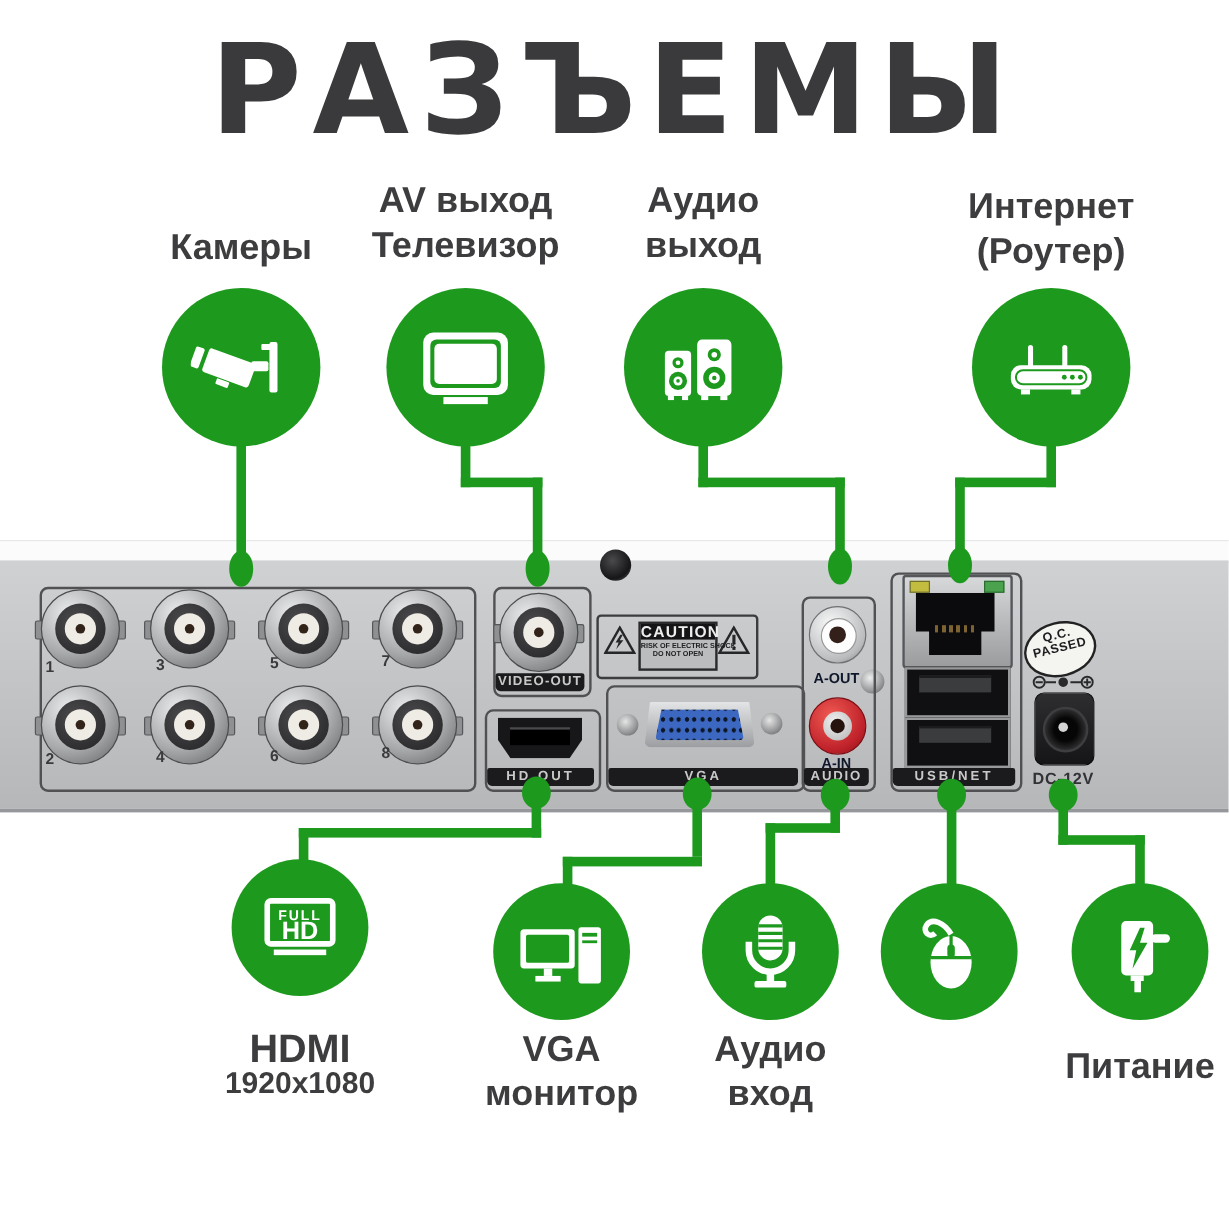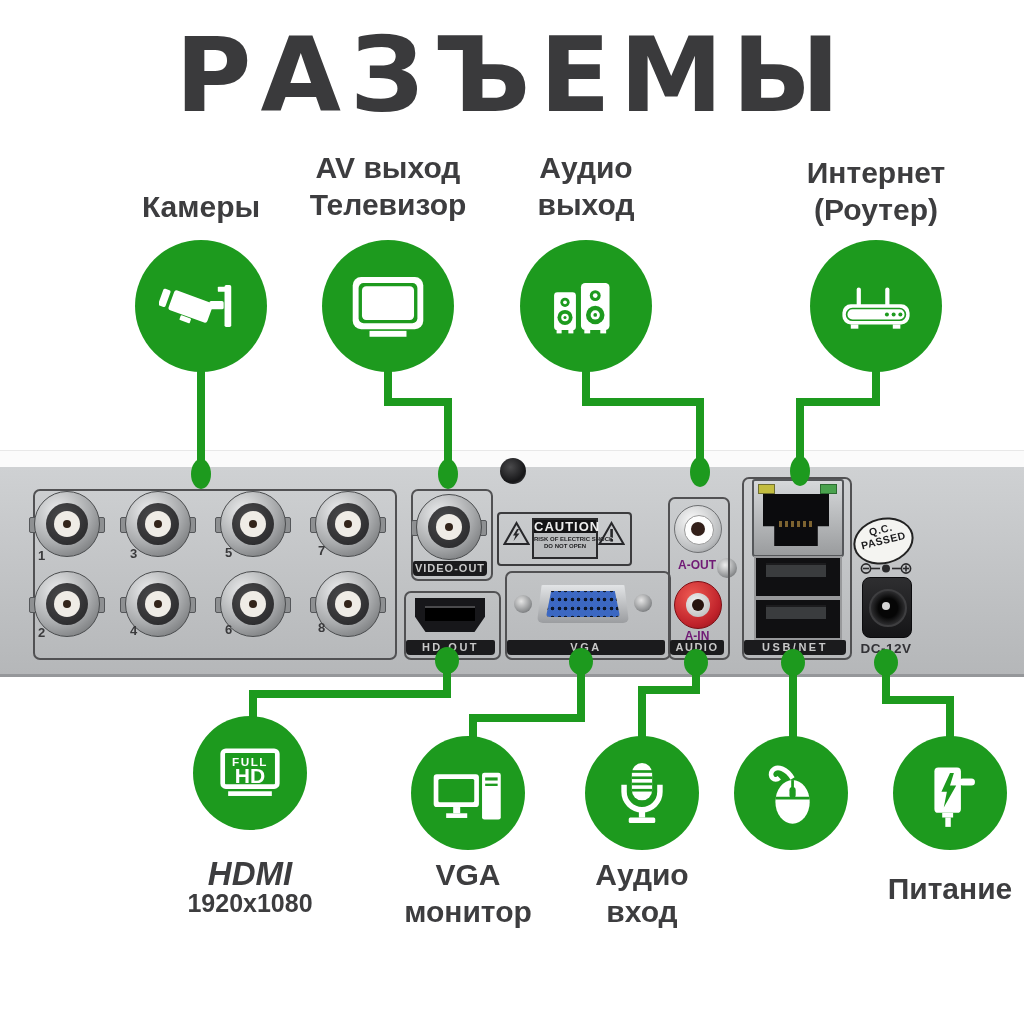--- a/index.html
+++ b/index.html
@@ -8,40 +8,40 @@
   .abs{position:absolute;}
 
   
   .title{left:0;top:14px;width:1024px;text-align:center;
          font-family:"DejaVu Sans","Liberation Sans",sans-serif;
          font-size:104px;font-weight:bold;letter-spacing:9px;color:#3a3a3c;}
 
   
   .co-label{font-size:30px;font-weight:bold;color:#3d3d3f;text-align:center;
             white-space:pre-line;line-height:37px;}
-  .co-label.big{font-size:33px;line-height:36px;font-style:italic;}
+  .co-label.big{font-size:33px;line-height:36px;}
   .co-label.sub{font-size:25px;line-height:28px;}
 
   
   .gline{background:#1d9a1e;z-index:3;}
   .gdot{background:#1d9a1e;border-radius:50%;z-index:4;}
   .co-circle{border-radius:50%;background:#1d9a1e;z-index:4;}
   .co-circle svg{position:absolute;}
 
   
   .panel-band{left:0;top:450px;width:1024px;height:17px;background:#fbfbfb;
               border-top:1px solid #e8e8e8;border-bottom:1px solid #d9d9d9;z-index:1;}
   .panel-face{left:0;top:467px;width:1024px;height:207px;
               background:linear-gradient(#cfd1d3,#b5b7b9);
               border-bottom:3px solid #95979a;z-index:1;}
   .pbox{border:2px solid #515153;border-radius:7px;z-index:2;}
   .pbar{background:#1b1b1d;color:#c9c9c9;font-size:11px;font-weight:bold;
         letter-spacing:2.5px;text-align:center;line-height:15px;height:15px;
         border-radius:2px 2px 4px 4px;z-index:2;white-space:nowrap;overflow:hidden;}
-  .ptext{font-size:12px;font-weight:bold;color:#701a75;text-align:center;z-index:2;}
+  .ptext{font-size:12px;font-weight:bold;color:#0f172a;text-align:center;z-index:2;}
   .pnum{font-size:13px;font-weight:bold;color:#3a3a3c;z-index:2;}
 
   
   .bnc{width:66px;height:66px;z-index:2;}
   .bnc span{position:absolute;border-radius:50%;}
   .bnc .lug{width:7px;height:14px;border-radius:2px;background:#8e9092;border:1px solid #55575a;top:26px;}
   .bnc .lug-l{left:-5px;} .bnc .lug-r{right:-5px;}
   .bnc .ring{left:0;top:0;width:64px;height:64px;border:1px solid #4a4c4e;
              background:radial-gradient(circle at 35% 30%,#ecedee,#a7a9ab 55%,#5f6163);}
   .bnc .mid{left:12px;top:12px;width:42px;height:42px;background:radial-gradient(circle at 40% 35%,#4b4b4d,#232325);}

